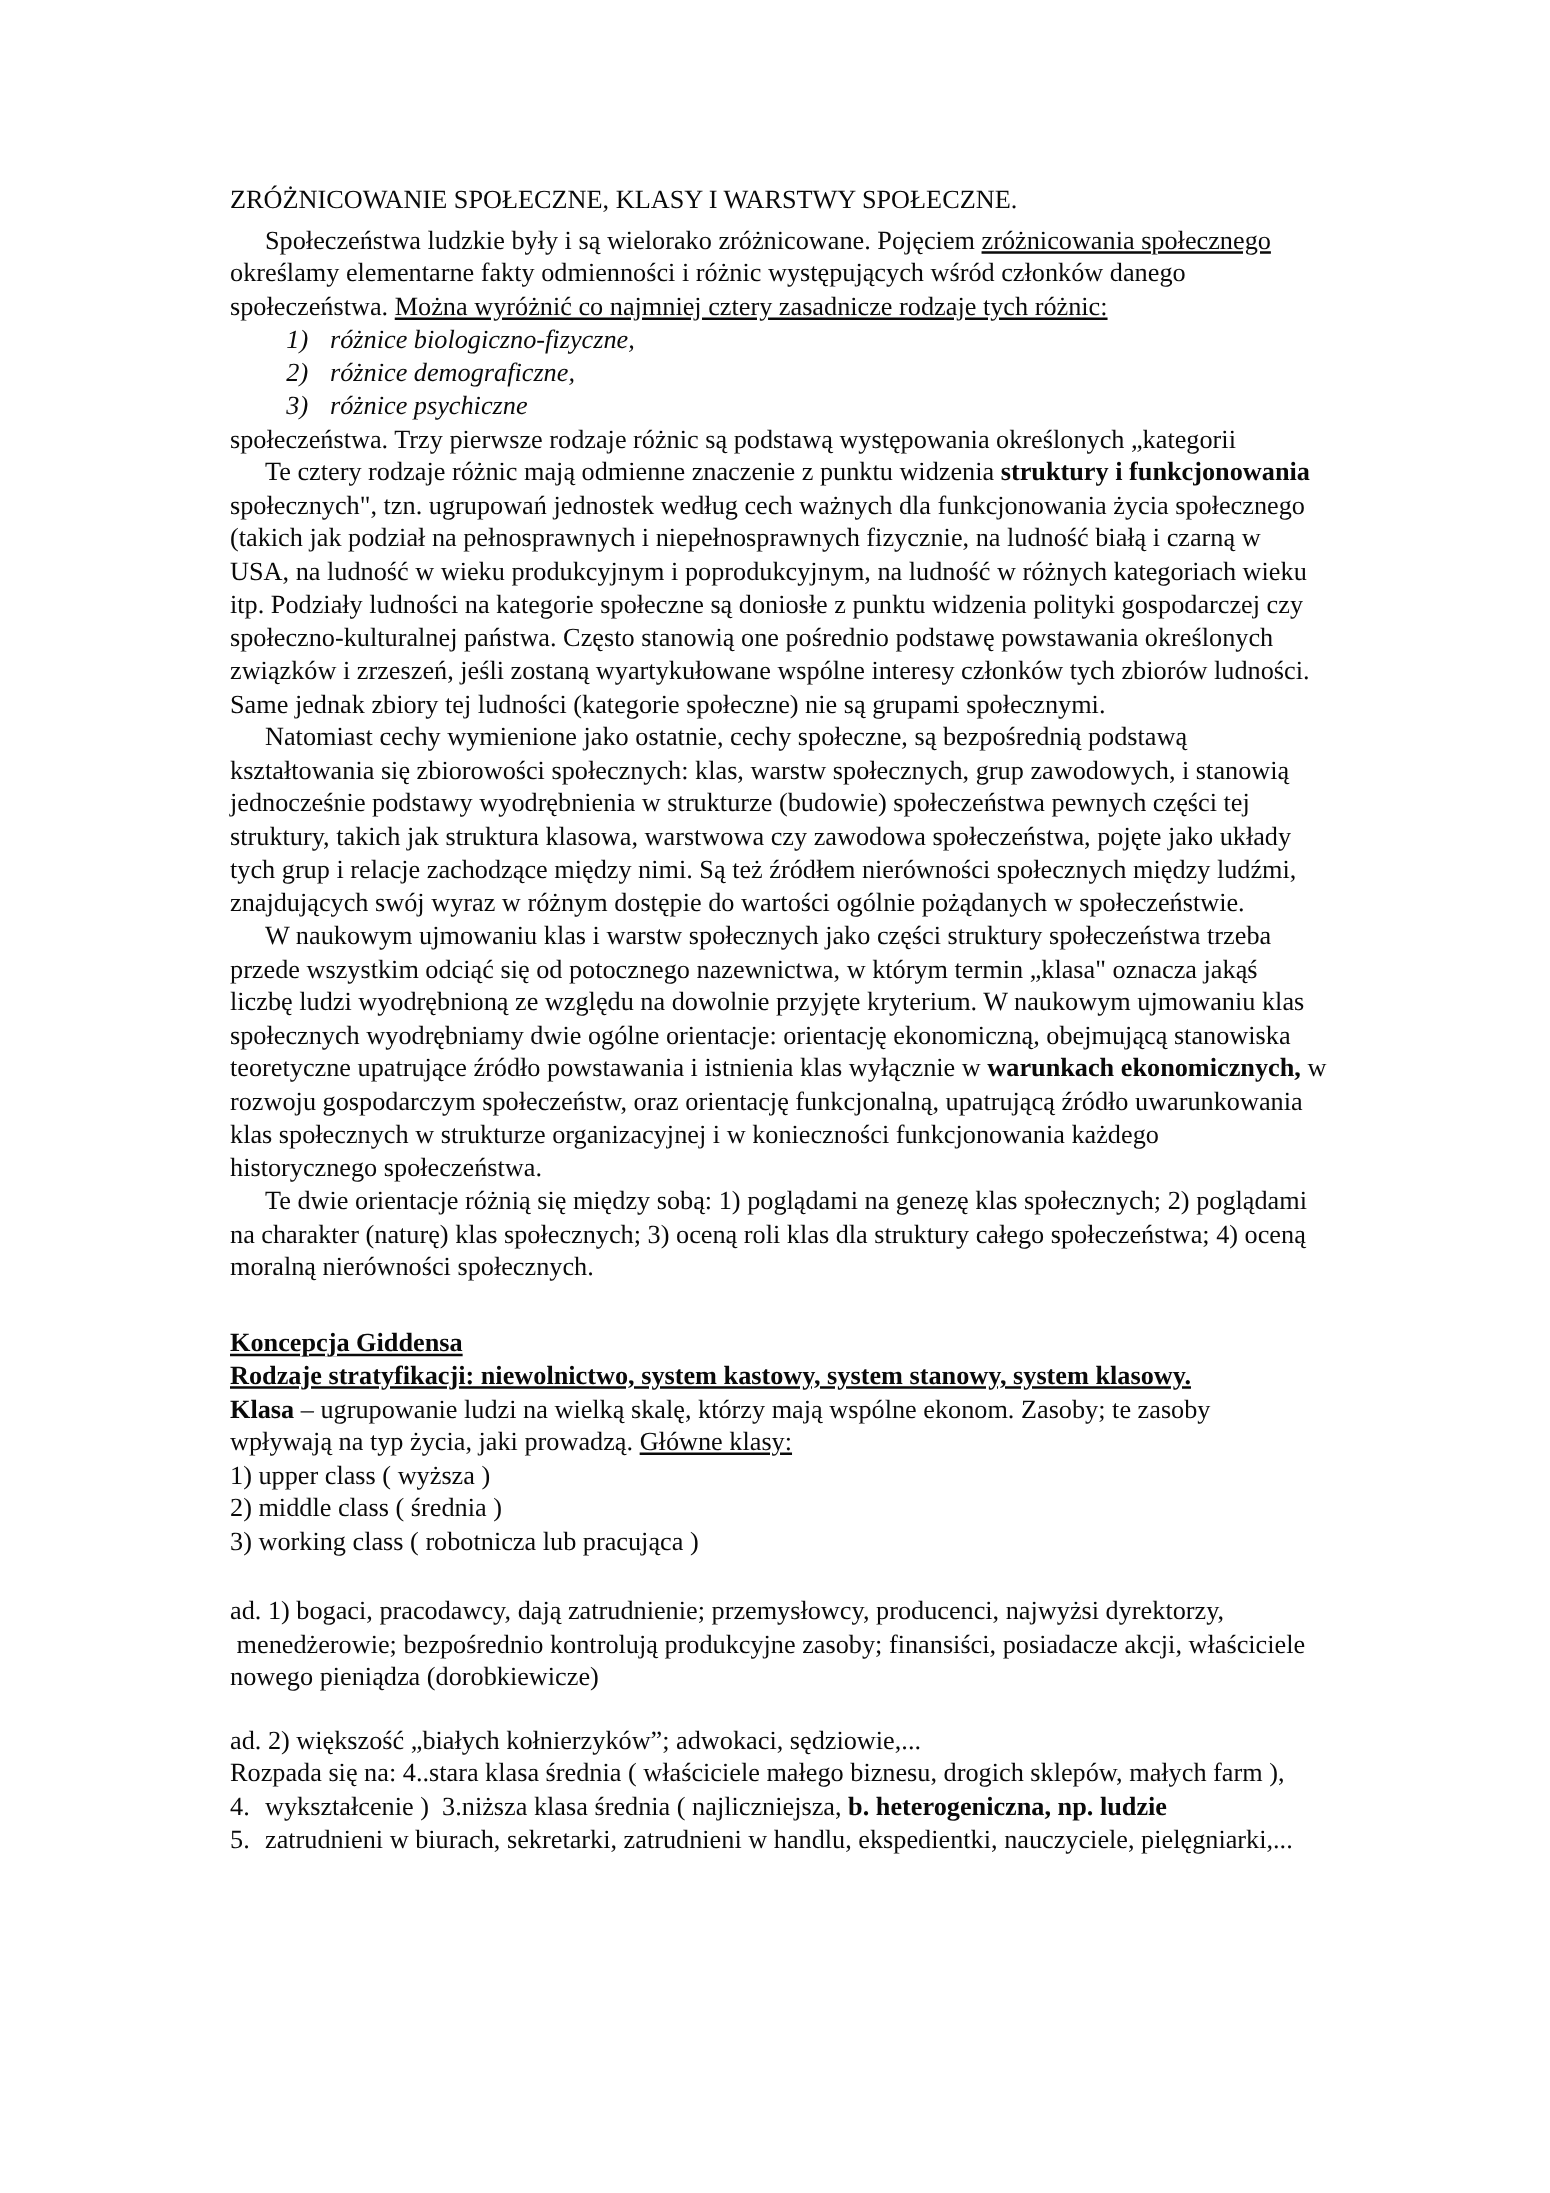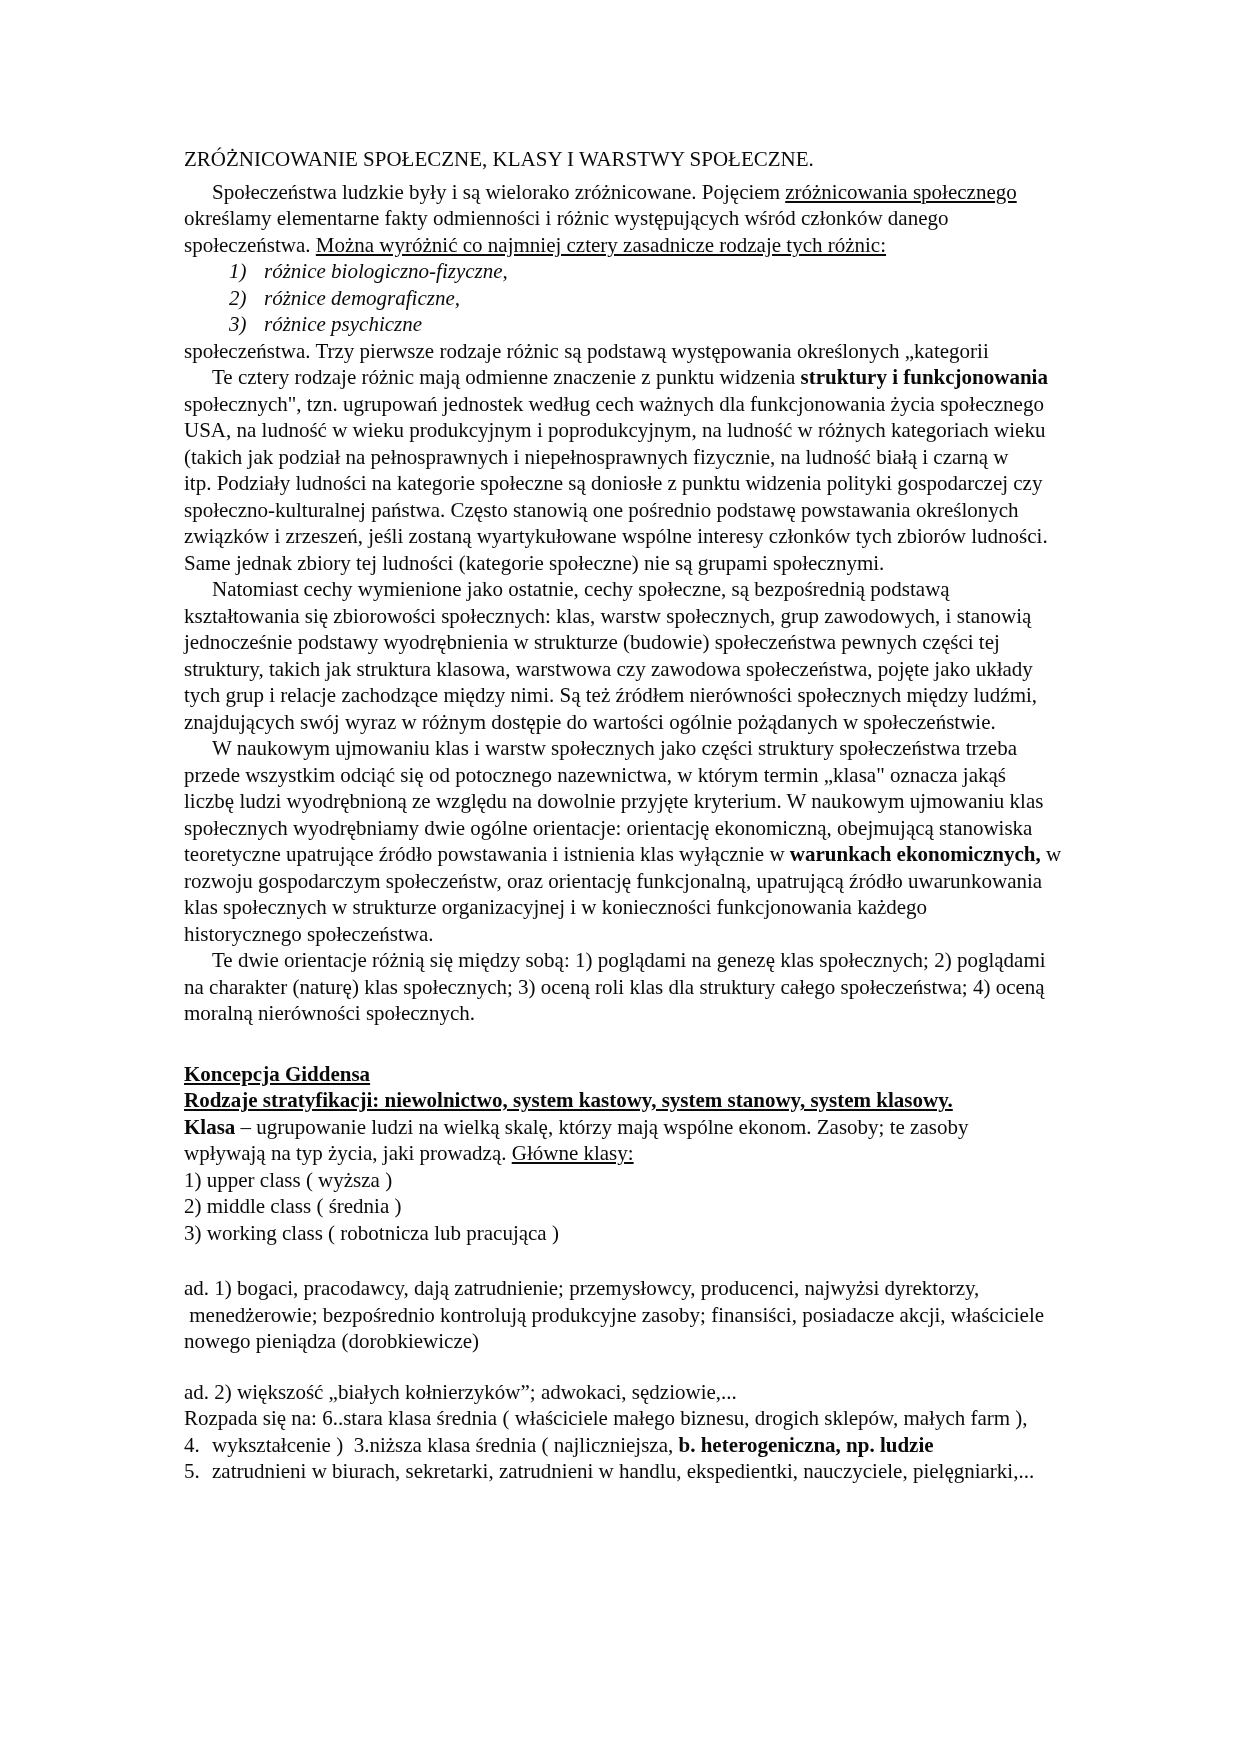--- a/index.html
+++ b/index.html
@@ -49,22 +49,22 @@
       </div>
     <div class="numlist-a">
         <div class="li"><span class="num">1)</span><span class="seg-n">różnice biologiczno-fizyczne,</span></div>
         <div class="li"><span class="num">2)</span><span class="seg-n">różnice demograficzne,</span></div>
         <div class="li"><span class="num">3)</span><span class="seg-n">różnice psychiczne</span></div>
       </div>
     <div>
         <div class="line"><span class="seg-n">społeczeństwa. Trzy pierwsze rodzaje różnic są podstawą występowania określonych „kategorii</span></div>
         <div class="line first"><span class="seg-n">Te cztery rodzaje różnic mają odmienne znaczenie z punktu widzenia </span><span class="seg-b">struktury i funkcjonowania</span></div>
         <div class="line"><span class="seg-n">społecznych", tzn. ugrupowań jednostek według cech ważnych dla funkcjonowania życia społecznego</span></div>
+        <div class="line"><span class="seg-n">(takich jak podział na pełnosprawnych i niepełnosprawnych fizycznie, na ludność białą i czarną w</span></div>
         <div class="line"><span class="seg-n">USA, na ludność w wieku produkcyjnym i poprodukcyjnym, na ludność w różnych kategoriach wieku</span></div>
-        <div class="line"><span class="seg-n">(takich jak podział na pełnosprawnych i niepełnosprawnych fizycznie, na ludność białą i czarną w</span></div>
         <div class="line"><span class="seg-n">itp. Podziały ludności na kategorie społeczne są doniosłe z punktu widzenia polityki gospodarczej czy</span></div>
         <div class="line"><span class="seg-n">społeczno-kulturalnej państwa. Często stanowią one pośrednio podstawę powstawania określonych</span></div>
         <div class="line"><span class="seg-n">związków i zrzeszeń, jeśli zostaną wyartykułowane wspólne interesy członków tych zbiorów ludności.</span></div>
         <div class="line"><span class="seg-n">Same jednak zbiory tej ludności (kategorie społeczne) nie są grupami społecznymi.</span></div>
       </div>
     <div>
         <div class="line first"><span class="seg-n">Natomiast cechy wymienione jako ostatnie, cechy społeczne, są bezpośrednią podstawą</span></div>
         <div class="line"><span class="seg-n">kształtowania się zbiorowości społecznych: klas, warstw społecznych, grup zawodowych, i stanowią</span></div>
         <div class="line"><span class="seg-n">jednocześnie podstawy wyodrębnienia w strukturze (budowie) społeczeństwa pewnych części tej</span></div>
         <div class="line"><span class="seg-n">struktury, takich jak struktura klasowa, warstwowa czy zawodowa społeczeństwa, pojęte jako układy</span></div>
@@ -101,20 +101,20 @@
         <div class="line"><span class="seg-n">2) middle class ( średnia )</span></div>
         <div class="line"><span class="seg-n">3) working class ( robotnicza lub pracująca )</span></div>
       </div>
     <div class="gap-ad1">
         <div class="line"><span class="seg-n">ad. 1) bogaci, pracodawcy, dają zatrudnienie; przemysłowcy, producenci, najwyżsi dyrektorzy,</span></div>
         <div class="line"><span class="seg-n"> menedżerowie; bezpośrednio kontrolują produkcyjne zasoby; finansiści, posiadacze akcji, właściciele</span></div>
         <div class="line"><span class="seg-n">nowego pieniądza (dorobkiewicze)</span></div>
       </div>
     <div class="gap-ad2">
         <div class="line"><span class="seg-n">ad. 2) większość „białych kołnierzyków”; adwokaci, sędziowie,...</span></div>
-        <div class="line"><span class="seg-n">Rozpada się na: 6..stara klasa średnia ( właściciele małego biznesu, drogich sklepów, małych farm ),</span></div>
+        <div class="line"><span class="seg-n">Rozpada się na: 4..stara klasa średnia ( właściciele małego biznesu, drogich sklepów, małych farm ),</span></div>
       </div>
     <div class="numlist-b">
         <div class="li"><span class="num">4.</span><span class="seg-n">wykształcenie )  3.niższa klasa średnia ( najliczniejsza, </span><span class="seg-b">b. heterogeniczna, np. ludzie</span></div>
         <div class="li"><span class="num">5.</span><span class="seg-n">zatrudnieni w biurach, sekretarki, zatrudnieni w handlu, ekspedientki, nauczyciele, pielęgniarki,...</span></div>
       </div>
   </div>
 </div>
 
 </body></html>

